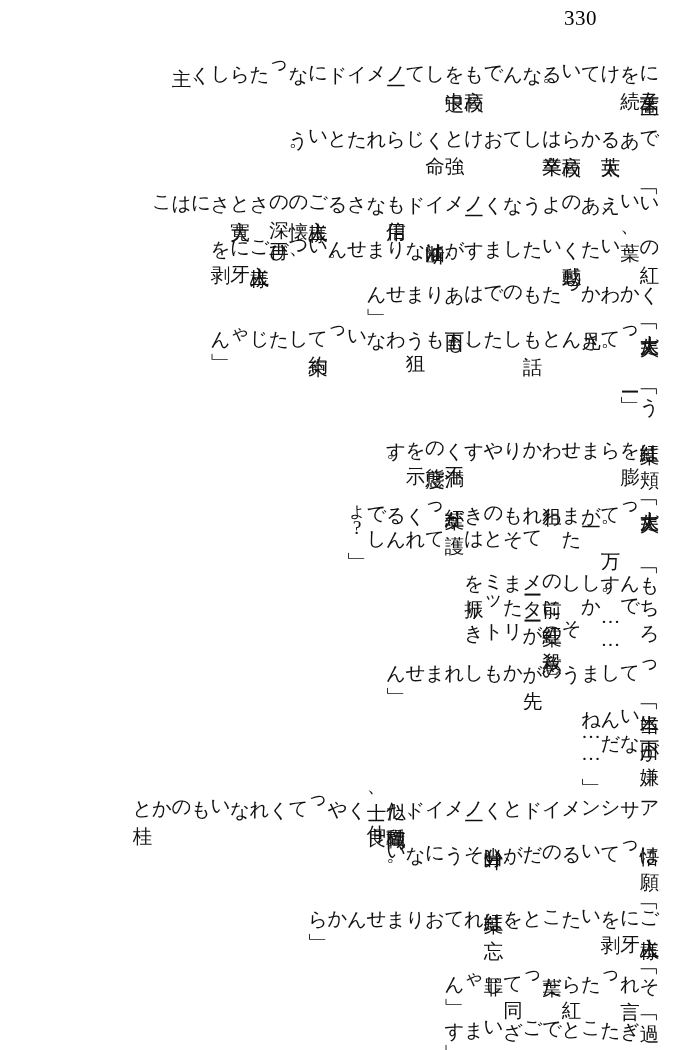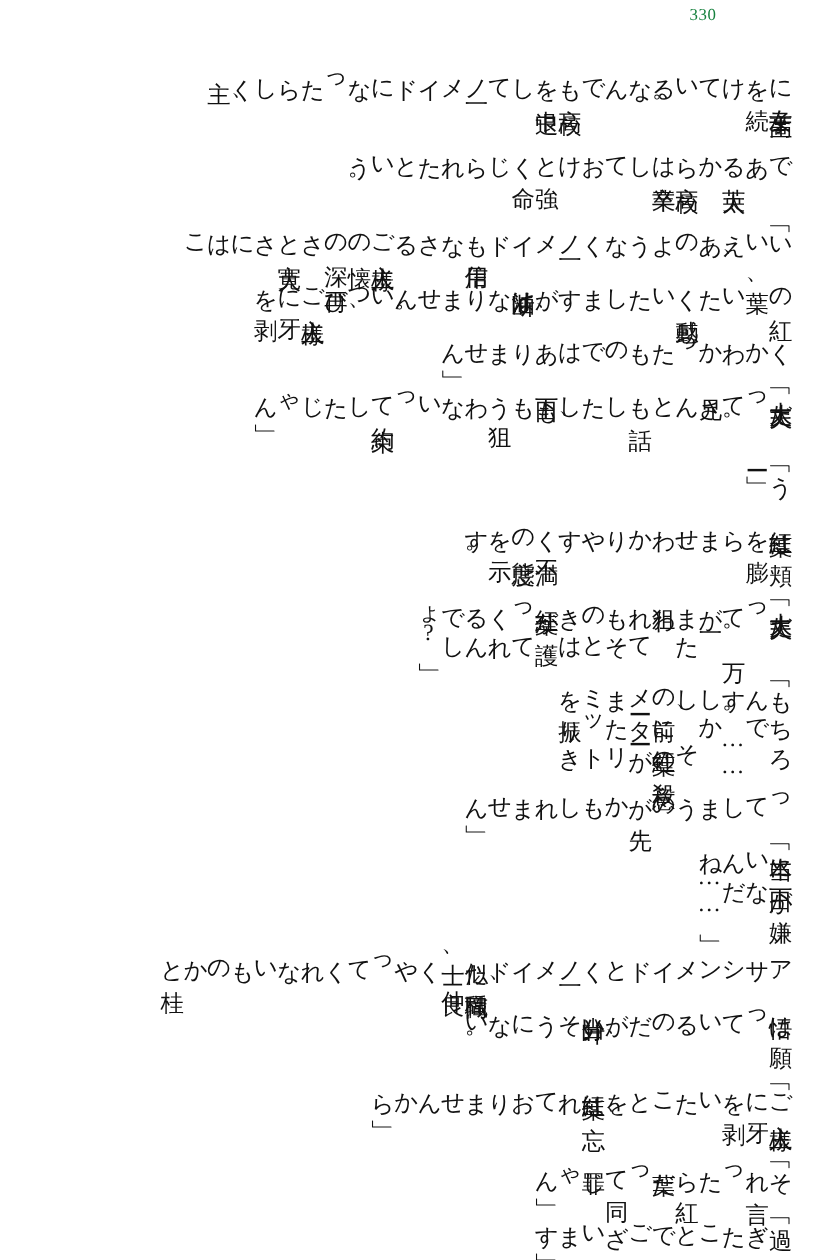--- a/index.html
+++ b/index.html
@@ -20,23 +20,23 @@
     width: 683px;
     height: 1050px;
     background: #ffffff;
   }
 
   
   .page-number {
     position: absolute;
     top: 6px;
     right: 86px;
-    font-size: 14px;
+    font-size: 21px;
     letter-spacing: 0.5px;
-    color: #15803d;
+    color: #000000;
     font-family: "Liberation Serif", "DejaVu Serif", serif;
   }
 
   
   .vtext {
     position: absolute;
     top: 52px;
     right: 24px;
     height: 960px;
     width: 600px;

